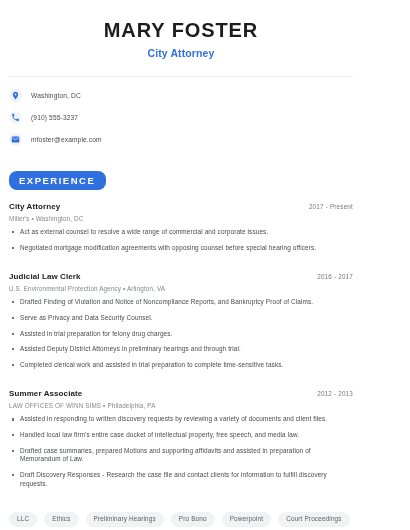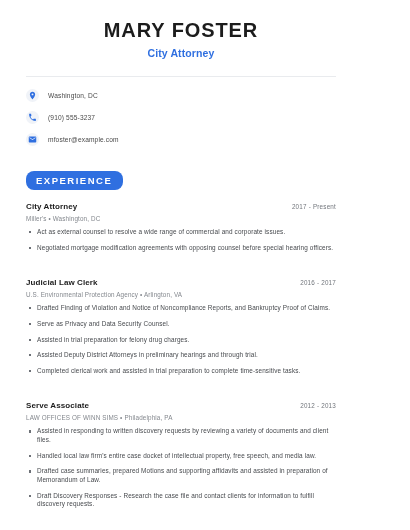--- a/index.html
+++ b/index.html
@@ -12,21 +12,21 @@
     height: 530px;
     overflow: hidden;
     font-family: "Liberation Sans", sans-serif;
     color: #2b2b2b;
     -webkit-font-smoothing: antialiased;
   }
   .page {
     width: 362px;
     height: 530px;
     box-sizing: border-box;
-    padding: 0 26px;
+    padding: 0 9px;
     position: relative;
   }
 
   
   .header {
     padding-top: 18px;
     text-align: center;
   }
   .name {
     font-size: 20px;
@@ -88,21 +88,21 @@
     font-weight: bold;
     letter-spacing: 1.5px;
     padding: 4px 11px 4px 10px;
     border-radius: 8px;
   }
   .experience-block { margin-top: 24px; }
   .skills-block { margin-top: 24px; }
 
   
   .job { margin-top: 12px; }
-  .job + .job { margin-top: 26px; }
+  .job + .job { margin-top: 20px; }
   .job-head {
     display: flex;
     align-items: baseline;
     justify-content: space-between;
   }
   .job-role {
     font-size: 8px;
     font-weight: bold;
     color: #1c1c1c;
     letter-spacing: 0.1px;
@@ -229,21 +229,21 @@
         <li>Drafted Finding of Violation and Notice of Noncompliance Reports, and Bankruptcy Proof of Claims.</li>
         <li>Serve as Privacy and Data Security Counsel.</li>
         <li>Assisted in trial preparation for felony drug charges.</li>
         <li>Assisted Deputy District Attorneys in preliminary hearings and through trial.</li>
         <li>Completed clerical work and assisted in trial preparation to complete time-sensitive tasks.</li>
       </ul>
     </div>
 
     <div class="job">
       <div class="job-head">
-        <span class="job-role">Serve Associate</span>
+        <span class="job-role">Summer Associate</span>
         <span class="job-dates">2012 - 2013</span>
       </div>
       <div class="job-org">LAW OFFICES OF WINN SIMS • Philadelphia, PA</div>
       <ul class="bullets">
         <li>Assisted in responding to written discovery requests by reviewing a variety of documents and client files.</li>
         <li>Handled local law firm's entire case docket of intellectual property, free speech, and media law.</li>
         <li>Drafted case summaries, prepared Motions and supporting affidavits and assisted in preparation of Memorandum of Law.</li>
         <li>Draft Discovery Responses - Research the case file and contact clients for information to fulfill discovery requests.</li>
       </ul>
     </div>

